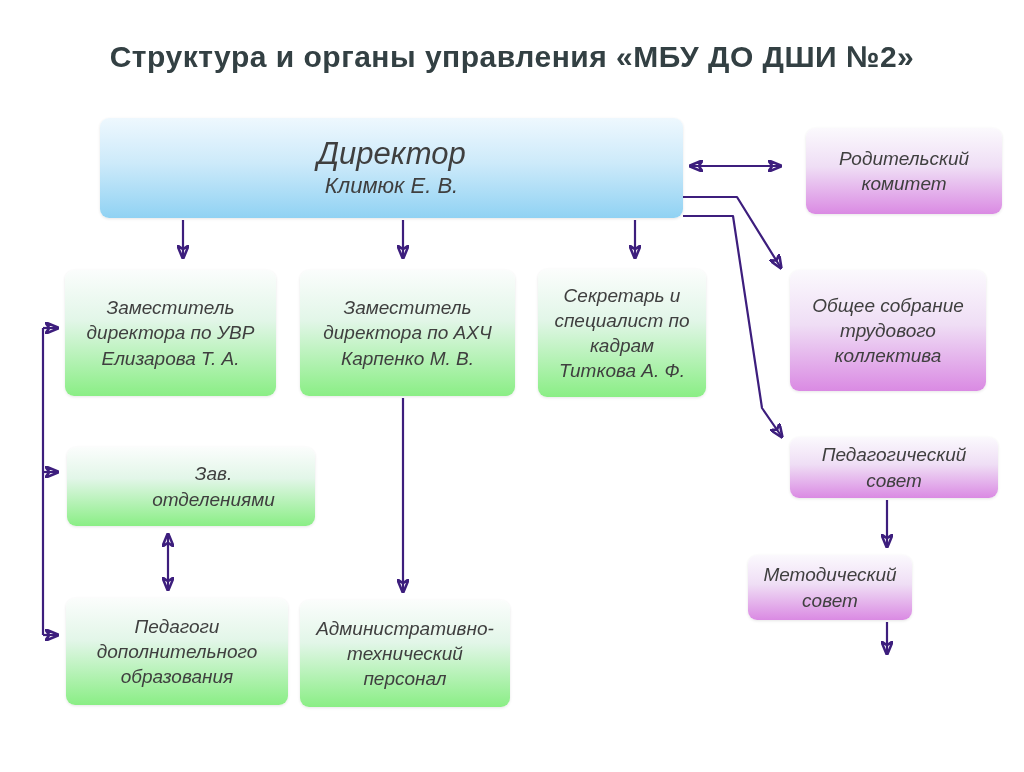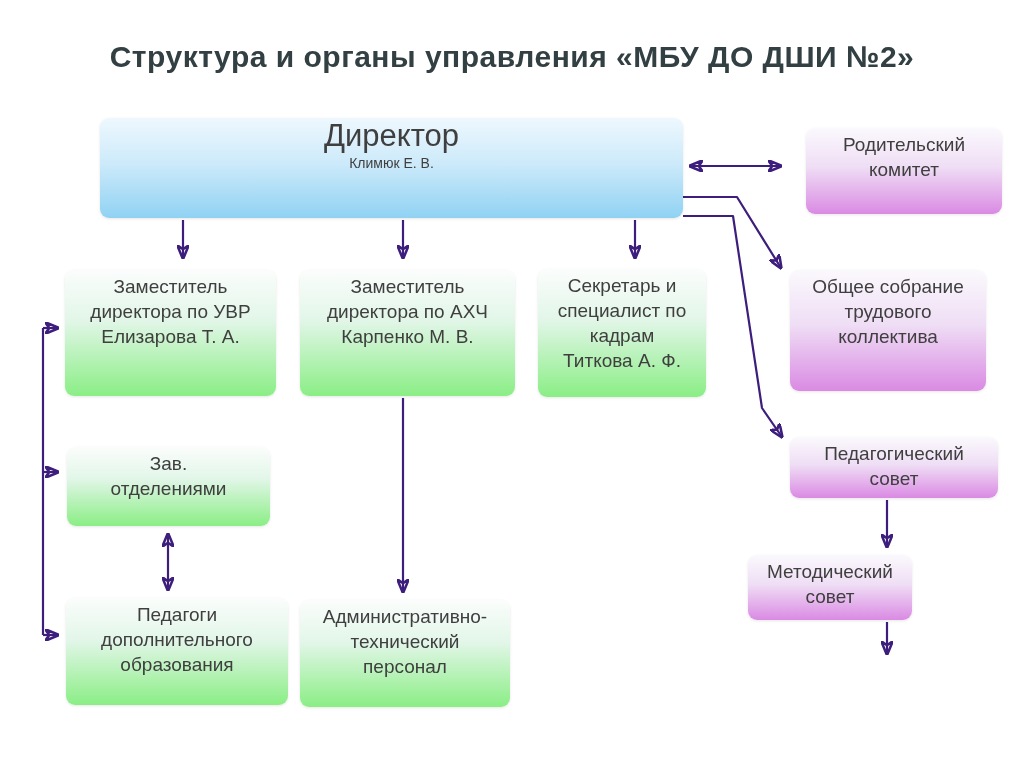--- a/index.html
+++ b/index.html
@@ -13,47 +13,48 @@
   .page-title{
     position:absolute;left:0;top:40px;width:1024px;
     text-align:center;
     font-size:30px;font-weight:700;letter-spacing:0.5px;
     color:#334043;
   }
   .node{
     position:absolute;
     border-radius:9px;
     display:flex;flex-direction:column;
-    align-items:center;
+    align-items:center;justify-content:center;
     text-align:center;
     color:#3f3f3f;
     box-shadow:0 1px 3px rgba(0,0,0,0.10);
+    font-style:italic;
   }
   .node .label{
     white-space:pre-line;
     font-size:19px;line-height:1.32;
     padding:4px 6px;
   }
   .blue{background:linear-gradient(to bottom,#eef8fe 0%,#cdeafa 45%,#90d2f3 100%);}
   .green{background:linear-gradient(to bottom,#fbfdfc 0%,#e2f6e8 40%,#8aee85 100%);}
   .pink{background:linear-gradient(to bottom,#fbf9fd 0%,#efdef5 45%,#da8ae3 100%);}
 
   .director{left:100px;top:118px;width:583px;height:100px;}
   .director-title{font-size:31px;line-height:1.15;}
-  .director-name{font-size:14px;line-height:1.3;}
+  .director-name{font-size:22px;line-height:1.3;}
 
   .parent-committee{left:790px;top:128px;width:196px;height:86px;margin-left:16px;}
   .deputy-uvr{left:65px;top:270px;width:211px;height:126px;}
   .deputy-ahch{left:300px;top:270px;width:215px;height:126px;}
   .secretary{left:538px;top:269px;width:168px;height:128px;}
   .assembly{left:790px;top:270px;width:196px;height:121px;}
   .ped-council{left:790px;top:437px;width:208px;height:61px;}
   .method-council{left:748px;top:555px;width:164px;height:65px;}
   .method-sections{left:790px;top:662px;width:196px;height:61px;}
-  .dept-heads{left:67px;top:447px;width:203px;height:79px;}
+  .dept-heads{left:67px;top:447px;width:203px;height:79px;padding-left:45px;}
   .teachers{left:66px;top:598px;width:222px;height:107px;}
   .admin-staff{left:300px;top:600px;width:210px;height:107px;}
 
   svg.arrows{position:absolute;left:0;top:0;z-index:0;}
   .node{z-index:1;}
   .page-title{z-index:1;}
   svg.arrows path, svg.arrows line{
     stroke:#3d1e7d;stroke-width:2.2;fill:none;stroke-linejoin:round;
   }
 </style>

